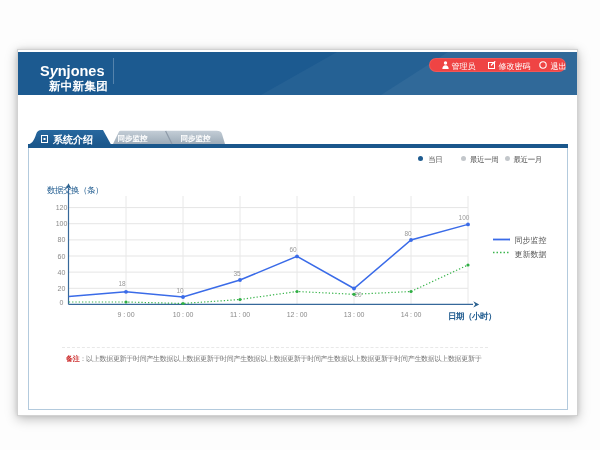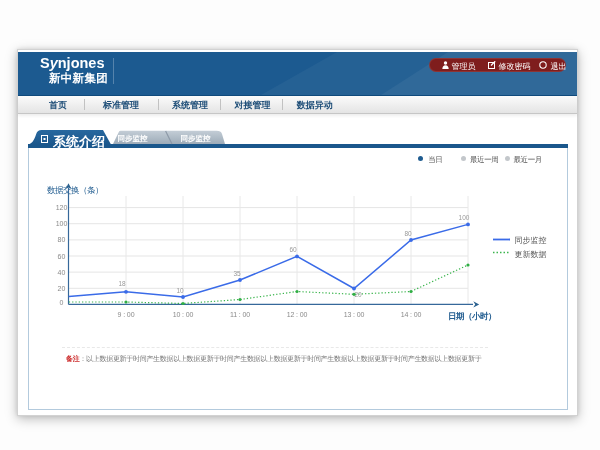--- a/index.html
+++ b/index.html
@@ -6,27 +6,27 @@
   html,body { width:600px; height:450px; overflow:hidden; background:#fff;
     font-family:"Liberation Sans", sans-serif; }
   #stage { position:relative; width:600px; height:450px; background:#fdfdfd; }
   .window { position:absolute; left:17px; top:49px; width:561px; height:367px;
     background:#fff; border:1px solid #d2d2d2;
     box-shadow:0 3px 11px rgba(0,0,0,0.26), 0 0 4px rgba(0,0,0,0.10); }
   .topstrip { position:absolute; left:0; top:0; width:100%; height:2px; background:#fff; }
   .header { position:absolute; left:0; top:2px; width:100%; height:43px;
     background:#1c5a90; overflow:hidden; }
   .header .streaks { position:absolute; left:0; top:0; }
-  .logo { position:absolute; left:22px; top:4px; color:#fff; }
+  .logo { position:absolute; left:22px; top:12px; color:#fff; }
   .logo .en { font-size:14.5px; font-weight:bold; letter-spacing:0px; line-height:15px; }
   .logo .cn { font-size:11.5px; font-weight:bold; letter-spacing:0.3px; line-height:12px; margin-top:1px; margin-left:9px; }
   .hsep { position:absolute; left:94.5px; top:6px; width:1px; height:26px; background:rgba(255,255,255,0.25); }
   .htitle { position:absolute; left:105px; top:11px; color:#fff; font-size:13px; font-weight:bold; letter-spacing:-0.8px; }
   .userpill { position:absolute; left:411px; top:5.5px; width:137px; height:14px;
-    background:#7f1d1d; border-radius:7px; border:1px solid rgba(255,255,255,0.10);
+    background:#ef4444; border-radius:7px; border:1px solid rgba(255,255,255,0.10);
     color:#fff; font-size:8px; white-space:nowrap; }
   .userpill span.txt { position:absolute; top:2px; }
   .userpill svg { position:absolute; top:2.5px; }
   .nav { position:absolute; left:0; top:45px; width:100%; height:19px;
     background:linear-gradient(#fbfbfb, #e4e4e4);
     border-top:1px solid #0f4a7c; border-bottom:1px solid #c6c6c6; box-shadow:0 2px 3px rgba(0,0,0,0.07); }
   .nav .item { position:absolute; top:3px; font-size:9px; font-weight:bold; color:#1e4e78; }
   .nav .div { position:absolute; top:3px; width:1px; height:11px; background:#c2c2c2; }
 
   .tabsvg { position:absolute; left:28px; top:129px; }
@@ -68,31 +68,20 @@
             <rect x="0.5" y="1.5" width="6" height="6" fill="none" stroke="#fff" stroke-width="1"></rect>
             <path d="M3 4.5 L7.2 0.3" stroke="#fff" stroke-width="1.3" fill="none"></path>
           </svg>
         <span class="txt" style="left:68.5px">修改密码</span>
         <svg style="left:109px" width="8" height="8" viewBox="0 0 9 9">
             <circle cx="4.5" cy="4.5" r="3.6" fill="none" stroke="#fff" stroke-width="1.2"></circle>
           </svg>
         <span class="txt" style="left:120.5px">退出</span>
       </div>
     </div>
-    <div class="nav">
-      <span class="item" style="left:31px">首页</span>
-      <span class="div" style="left:66px"></span>
-      <span class="item" style="left:85px">标准管理</span>
-      <span class="div" style="left:139.5px"></span>
-      <span class="item" style="left:154px">系统管理</span>
-      <span class="div" style="left:201.8px"></span>
-      <span class="item" style="left:216.5px">对接管理</span>
-      <span class="div" style="left:264.2px"></span>
-      <span class="item" style="left:278.8px">数据异动</span>
-    </div>
   </div>
 
   <svg class="tabsvg" width="540" height="19" viewBox="0 0 540 19">
     <defs>
       <linearGradient id="gact" x1="0" y1="0" x2="0" y2="1">
         <stop offset="0" stop-color="#27689f"></stop>
           <stop offset="1" stop-color="#1b578c"></stop>
       </linearGradient>
       <linearGradient id="ggray" x1="0" y1="0" x2="0" y2="1">
         <stop offset="0" stop-color="#c3cdd6"></stop>
@@ -102,21 +91,21 @@
     <rect x="0" y="15" width="540" height="4" fill="#1a578c"></rect>
     <path d="M85,15 L90.8,2.9 Q91.2,1.8 92.7,1.8 L188.5,1.8 Q193,1.8 194,5 L197,15 Z" fill="url(#ggray)"></path>
     <path d="M137.6,2 L144,15" stroke="#8d9aa8" stroke-width="1.2"></path>
     <path d="M0,15.5 C5,14.5 6.6,9.5 8.2,5 Q9.4,1 13.5,1 L75,1 L83,15.5 Z" fill="url(#gact)"></path>
   </svg>
 
   <svg style="position:absolute;left:41px;top:134.5px" width="7" height="8" viewBox="0 0 7 8">
     <rect x="0.5" y="0.5" width="6" height="7" fill="none" stroke="#fff" stroke-width="1"></rect>
     <rect x="2.5" y="3" width="2" height="2" fill="#fff"></rect>
   </svg>
-  <span class="tabtext" style="left:53px; top:133px; font-size:13px;">系统介绍</span>
+  <span class="tabtext" style="left:53px; top:133px; font-size:10px;">系统介绍</span>
   <span class="tabtext" style="left:117.5px; top:134px;">同步监控</span>
   <span class="tabtext" style="left:180.5px; top:134px;">同步监控</span>
 
   <div class="panel"></div>
 
   <div class="dot" style="left:417.8px; top:156px; background:#1f5c90;"></div>
   <span class="legtop" style="left:428.2px; top:154.5px;text-align:right;">当日</span>
   <div class="dot" style="left:461px; top:156px; background:#c3c7cb;"></div>
   <span class="legtop" style="left:470px; top:154.5px;">最近一周</span>
   <div class="dot" style="left:504.5px; top:156px; background:#c3c7cb;"></div>

